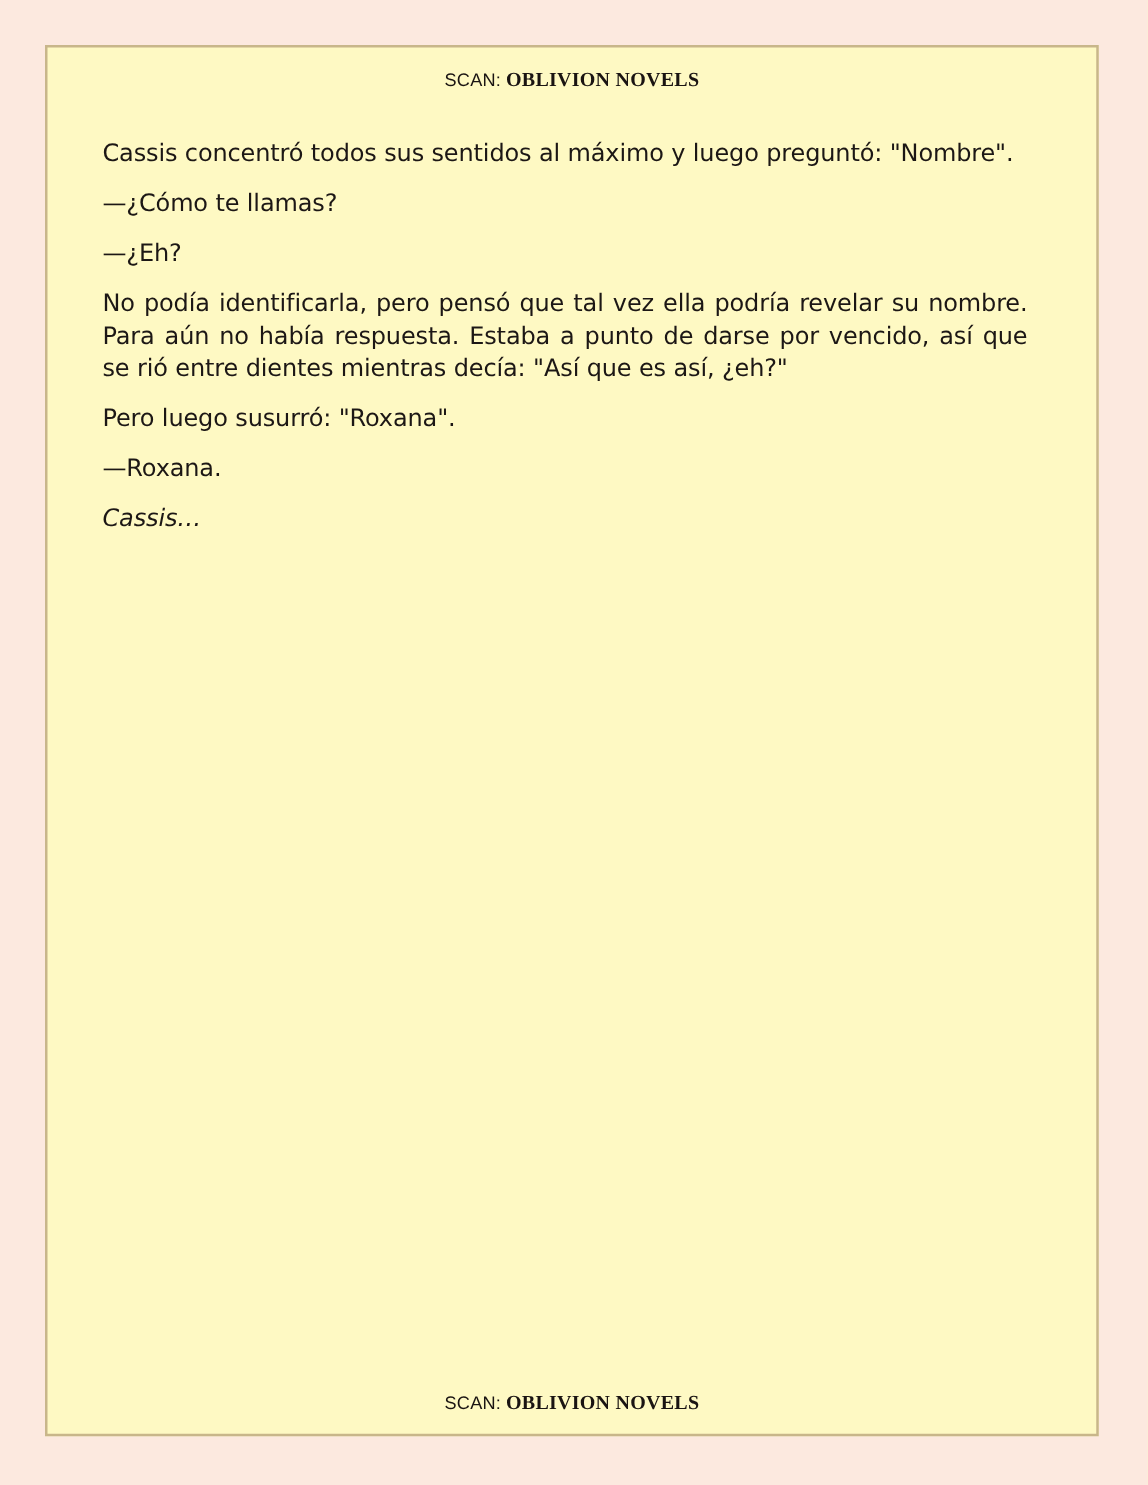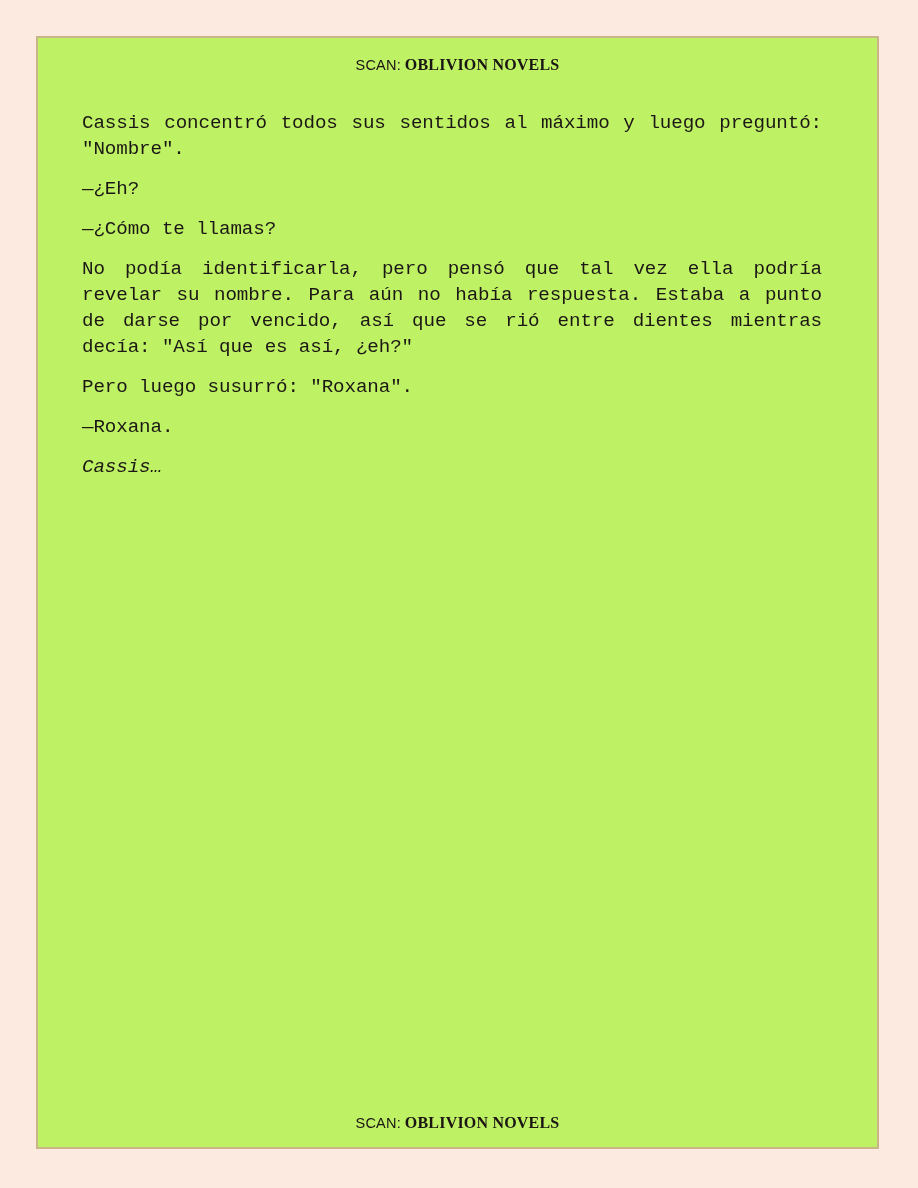--- a/index.html
+++ b/index.html
@@ -14,21 +14,21 @@
       overflow: hidden;
     }
     .page-frame {
       position: absolute;
       left: 36px;
       top: 36px;
       width: 843px;
       height: 1113px;
       border: 2px solid #c8b68a;
       box-sizing: border-box;
-      background: #bef264;
+      background: #fef9c3;
     }
     .scan-header, .scan-footer {
       position: absolute;
       left: 0;
       right: 0;
       text-align: center;
       color: #1a1412;
       font-size: 15px;
       letter-spacing: 0.2px;
     }
@@ -52,39 +52,38 @@
       font-family: "DejaVu Sans", sans-serif;
       font-size: 19.2px;
       line-height: 26px;
       color: #1c1715;
       letter-spacing: -0.1px;
     }
     .content p {
       margin: 0 16px 14px 0;
       text-align: justify;
       text-align-last: left;
-      font-family: Liberation Mono, monospace;
     }
     .content p.italic {
       font-style: italic;
     }
   </style>
 </head>
 <body>
 
 <div class="page-frame">
   <div class="scan-header">
     <span class="scan-label">SCAN:</span>
     <span class="scan-brand">OBLIVION NOVELS</span>
   </div>
 
   <div class="content">
     <p>Cassis concentró todos sus sentidos al máximo y luego preguntó: "Nombre".</p>
+    <p>—¿Cómo te llamas?</p>
     <p>—¿Eh?</p>
-    <p>—¿Cómo te llamas?</p>
     <p>No podía identificarla, pero pensó que tal vez ella podría revelar su nombre. Para aún no había respuesta. Estaba a punto de darse por vencido, así que se rió entre dientes mientras decía: "Así que es así, ¿eh?"</p>
     <p>Pero luego susurró: "Roxana".</p>
     <p>—Roxana.</p>
     <p class="italic">Cassis…</p>
   </div>
 
   <div class="scan-footer">
     <span class="scan-label">SCAN:</span>
     <span class="scan-brand">OBLIVION NOVELS</span>
   </div>

